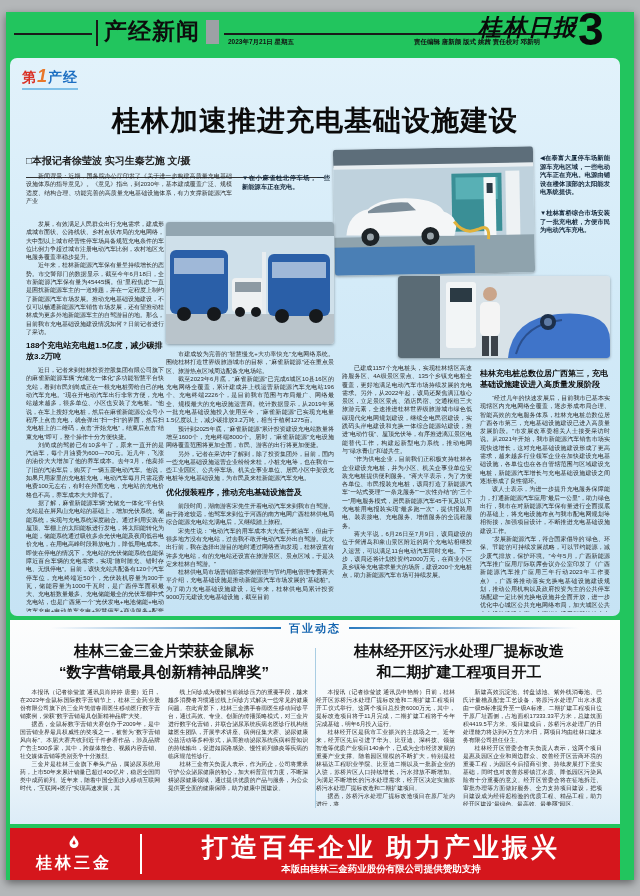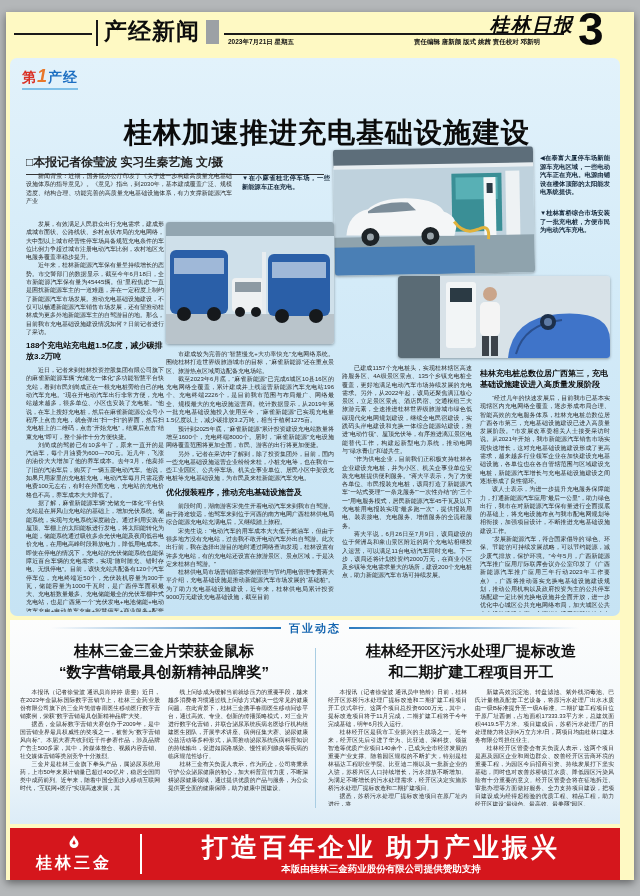--- a/index.html
+++ b/index.html
@@ -1,37 +1,37 @@
 <!DOCTYPE html>
 <html><head>
 <meta charset="utf-8">
 <style>
   html,body{margin:0;padding:0;}
   body{width:640px;height:896px;background:#b4b7b9;font-family:"Liberation Sans","DejaVu Sans",sans-serif;position:relative;overflow:hidden;}
-  .paper{position:absolute;left:6px;top:12px;width:628px;height:868px;background:#fef9c3;box-shadow:0 3px 8px rgba(0,0,0,.45);}
+  .paper{position:absolute;left:6px;top:12px;width:628px;height:868px;background:#22c55e;box-shadow:0 3px 8px rgba(0,0,0,.45);}
   
   .masthead{position:absolute;left:0;top:0;width:628px;height:44px;}
   .m-rule-left{position:absolute;left:8px;top:21px;width:78px;height:2px;background:#1a1a1a;}
   .m-vbar{position:absolute;left:90px;top:8px;width:2px;height:26px;background:#1a1a1a;}
   .m-title{position:absolute;left:98px;top:4px;font-size:23px;font-weight:bold;color:#0d0d0d;letter-spacing:1px;}
   .m-graybox{position:absolute;left:200px;top:8px;width:13px;height:24px;background:#9ca1a5;}
   .m-rule-right{position:absolute;left:218px;top:21px;width:340px;height:1.5px;background:#1a1a1a;}
   .m-date{position:absolute;left:222px;top:26px;font-size:6.5px;font-weight:bold;color:#111;}
   .m-staff{position:absolute;left:408px;top:26px;font-size:6.5px;font-weight:bold;color:#111;}
-  .m-brand{position:absolute;left:472px;top:0px;font-size:19px;font-weight:bold;font-style:italic;font-family:"Liberation Serif","DejaVu Serif",serif;color:#0a0a0a;letter-spacing:2px;margin-left:12px;}
+  .m-brand{position:absolute;left:472px;top:0px;font-size:23px;font-weight:bold;font-style:italic;font-family:"Liberation Serif","DejaVu Serif",serif;color:#0a0a0a;letter-spacing:2px;}
   .m-pagenum{position:absolute;left:572px;top:-10px;font-size:46px;font-weight:900;color:#0a0a0a;}
   
   .lead{position:absolute;left:4px;top:46px;width:610px;height:558px;border-radius:7px;background:linear-gradient(180deg,#e2f2fb 0%,#d4ebf8 40%,#c6e3f4 100%);overflow:hidden;}
   .badge{position:absolute;left:12px;top:8px;font-weight:bold;border-bottom:2px solid #7fc0e8;padding-bottom:1px;}
   .badge .b1{color:#d93025;font-size:14px;}
   .badge .b2{color:#e8772a;font-size:18px;font-style:italic;padding:0 1px;}
   .badge .b3{color:#1d6fc2;font-size:14px;letter-spacing:1px;}
   .hl1{position:absolute;left:0;top:2px;width:100%;margin:0;text-align:center;font-size:27px;font-weight:900;color:#0b0b0b;letter-spacing:2px;}
-  .hl2{position:absolute;left:0;top:44px;width:100%;margin:12px;text-align:center;font-size:28px;font-weight:900;color:#0b0b0b;letter-spacing:1px;}
-  .byline{position:absolute;left:16px;top:96px;width:298px;font-size:12px;font-weight:bold;color:#222;border-bottom:1.5px solid #333;padding-bottom:3px;}
+  .hl2{position:absolute;left:0;top:44px;width:100%;margin:0;text-align:center;font-size:28px;font-weight:900;color:#0b0b0b;letter-spacing:1px;}
+  .byline{position:absolute;left:16px;top:96px;width:298px;font-size:10px;font-weight:bold;color:#222;border-bottom:1.5px solid #333;padding-bottom:9px;}
   .intro{position:absolute;left:16px;top:114px;width:206px;height:46px;font-size:6px;line-height:8.3px;color:#2b2b2b;text-align:justify;text-indent:2em;overflow:hidden;}
   .cap{font-size:6.3px;line-height:8.6px;font-weight:bold;color:#15293c;text-align:justify;}
   .cap1{position:absolute;left:232px;top:116px;width:88px;}
   .capblock{position:absolute;left:530px;top:96px;width:70px;height:118px;overflow:hidden;}
   .capblock .cap{margin:0 0 12px 0;}
   .photo{position:absolute;border-radius:3px;overflow:hidden;box-shadow:0 1px 3px rgba(0,0,0,.35);}
   .photo svg{display:block;width:100%;height:100%;}
   .p1{left:324px;top:90px;width:200px;height:126px;transform:rotate(-1deg);}
   .p2{left:156px;top:164px;width:168px;height:122px;}
   .p3{left:388px;top:218px;width:212px;height:82px;}
@@ -47,21 +47,21 @@
   .biz{position:absolute;left:4px;top:608px;width:610px;height:204px;background:linear-gradient(180deg,#fdfdfd 0%,#eef6fb 70%,#dcecf7 100%);}
   .biz-divider{position:absolute;left:0;top:0;width:100%;height:16px;display:flex;align-items:center;justify-content:center;gap:8px;}
   .biz-divider .line{height:2px;width:230px;}
   .biz-divider .l{background:linear-gradient(90deg,rgba(42,122,191,0),#2a7abf);}
   .biz-divider .r{background:linear-gradient(270deg,rgba(42,122,191,0),#2a7abf);}
   .biz-title{font-size:11px;font-weight:bold;color:#1565b0;letter-spacing:2px;}
   .biz-grid{position:absolute;left:0;top:18px;width:100%;height:186px;}
   .vsep{position:absolute;left:305px;top:10px;width:1px;height:160px;background:#a9cde3;}
   .biz article{position:absolute;top:0;height:186px;}
   .art-a{left:10px;width:288px;}
-  .art-b{left:318px;width:286px;}
+  .art-b{left:306px;width:286px;}
   .biz h3{margin:2px 0 6px 0;text-align:center;font-size:15px;line-height:21px;font-weight:900;color:#101010;}
   .bizcols{display:flex;gap:8px;}
   .bcol{flex:1;font-size:5.8px;line-height:8px;color:#2b2b2b;text-align:justify;height:118px;overflow:hidden;}
   .bcol p{margin:0;text-indent:2em;}
   
   .banner{position:absolute;left:4px;top:816px;width:610px;height:52px;background:#d5161c;color:#fff;}
   .bn-left{position:absolute;left:0;top:0;width:128px;height:52px;display:flex;flex-direction:column;align-items:center;justify-content:center;}
   .bn-left svg{width:20px;height:18px;display:block;}
   .bn-brand{font-size:16px;font-weight:900;letter-spacing:3px;margin-top:1px;}
   .bn-vline{position:absolute;left:130px;top:6px;width:1.5px;height:40px;background:#fff;}

